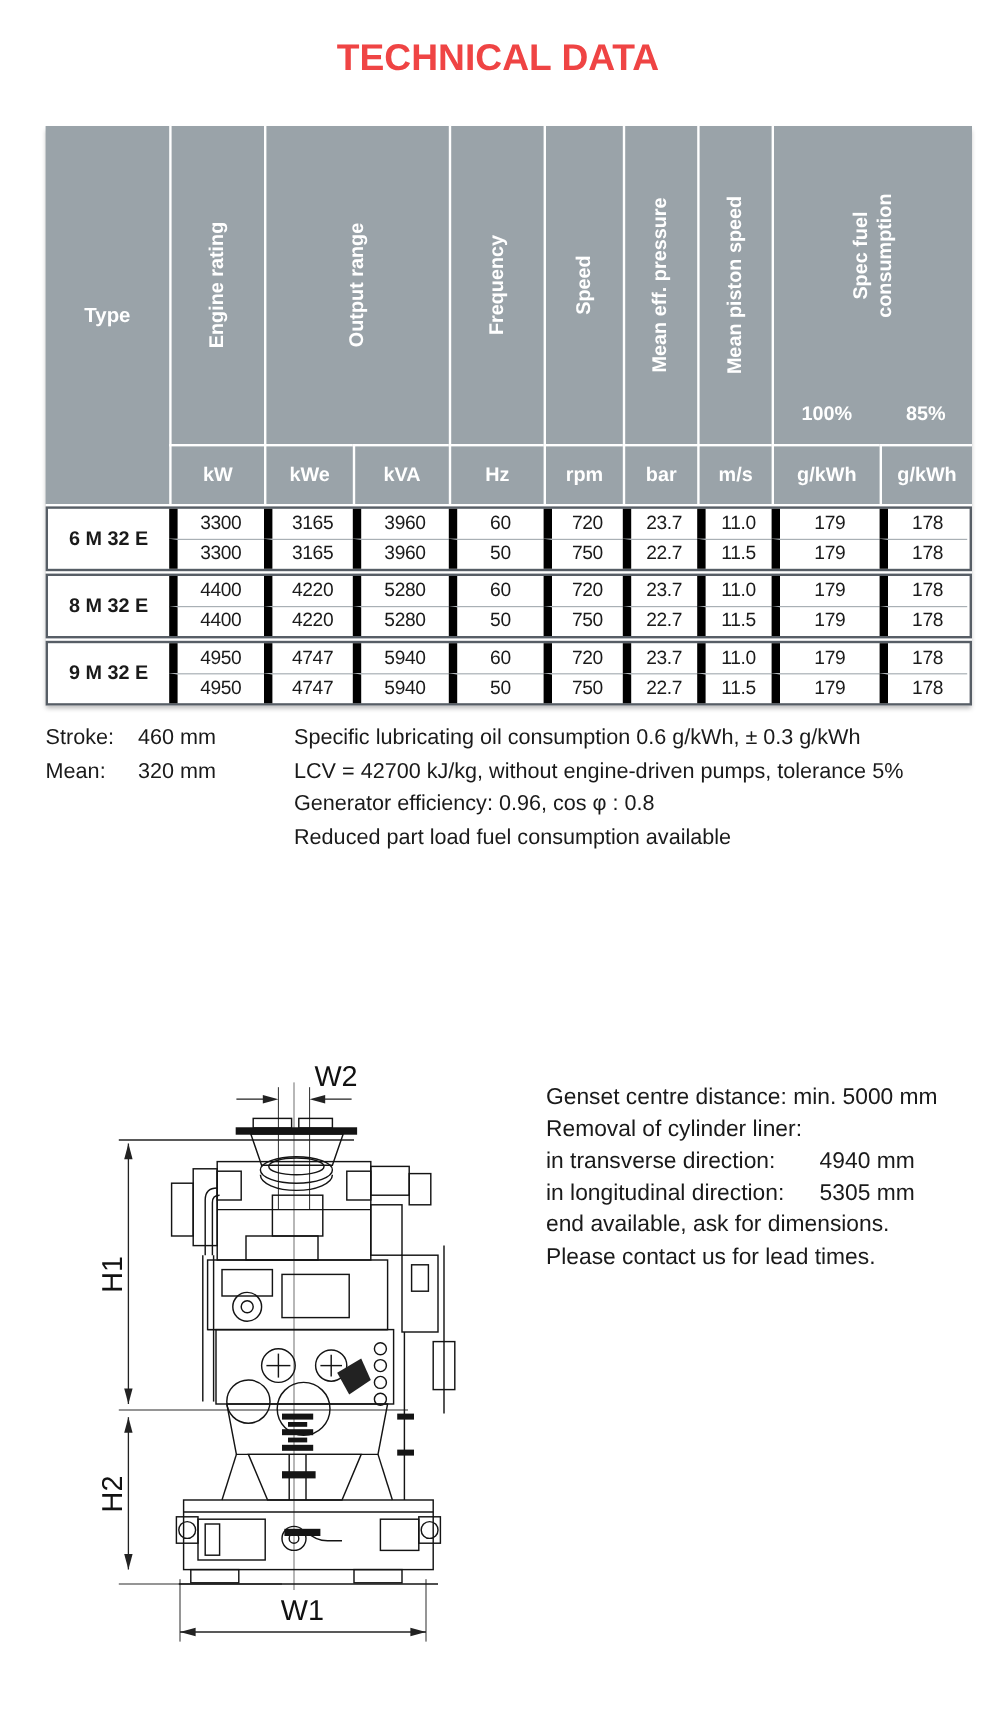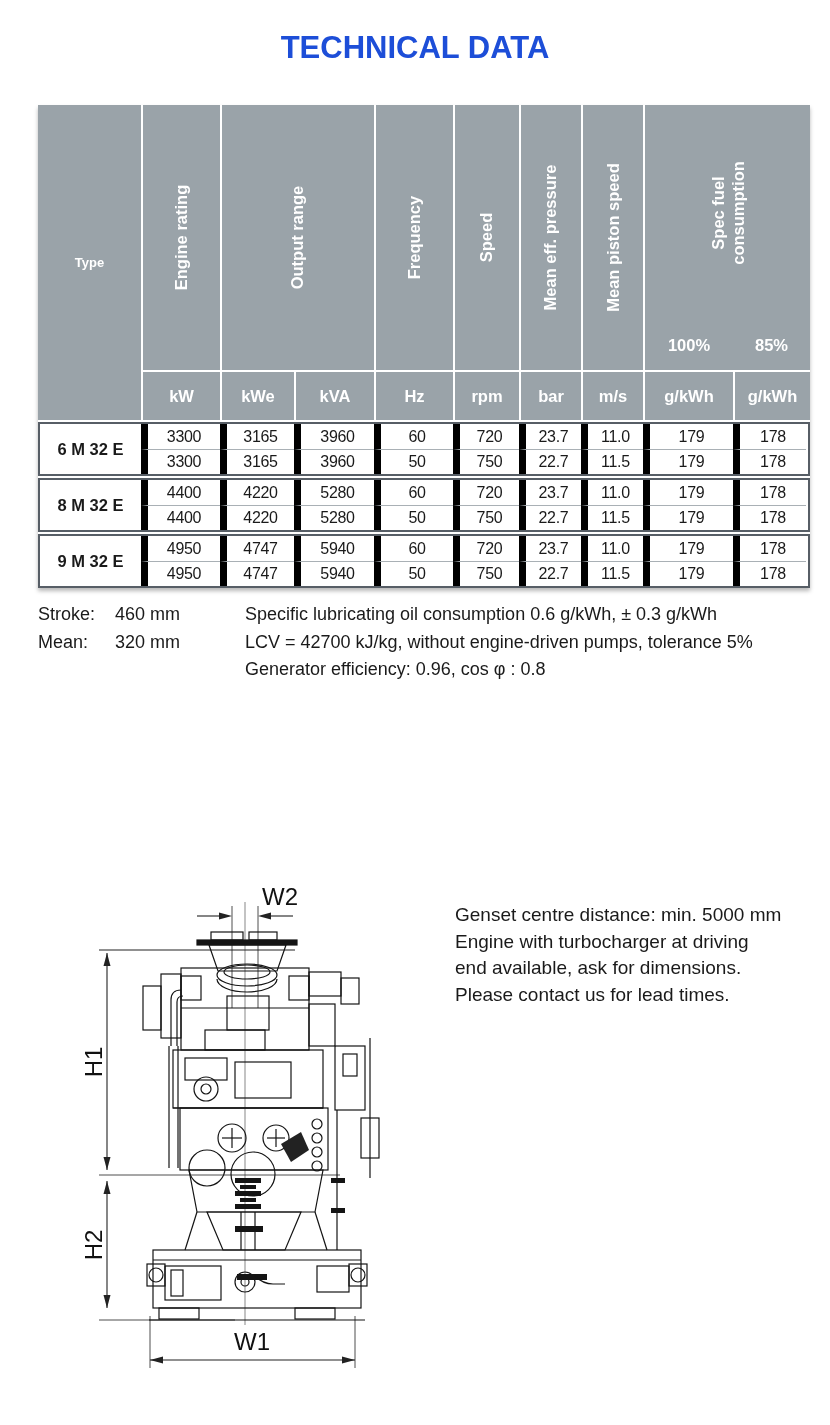--- a/index.html
+++ b/index.html
@@ -3,33 +3,33 @@
 <meta charset="utf-8">
 <style>
   html,body{margin:0;padding:0;}
   body{
     width:830px;height:1425px;position:relative;background:#fff;
     font-family:"Liberation Sans", sans-serif;color:#1a1a1a;overflow:hidden;
   }
   
   .title{
     position:absolute;top:30px;left:0;width:100%;text-align:center;
-    font-size:31px;font-weight:800;letter-spacing:0;margin:0;color:#1d4ed8;
+    font-size:31px;font-weight:800;letter-spacing:0;margin:0;color:#ef4444;
   }
   
   .table-wrap{position:absolute;left:38px;top:105px;width:772px;box-shadow:0 3px 4px rgba(0,0,0,.28);}
   .thead{
     display:grid;width:772px;background:#9aa3a9;
     grid-template-columns:103px 79px 74px 80px 79px 66px 62px 62px 90px 77px;
     grid-template-rows:215px 50px 50px;
   }
   .hcell{display:flex;align-items:center;justify-content:center;color:#fff;font-weight:bold;font-size:16.5px;box-sizing:border-box;}
   .wl{border-left:2px solid #fff;}
   .wt{border-top:2px solid #fff;}
-  .h-type{grid-column:1;grid-row:1/4;font-size:13px;}
+  .h-type{grid-column:1;grid-row:1/4;font-size:17px;}
   .h-engine{grid-column:2;grid-row:1/3;}
   .h-output{grid-column:3/5;grid-row:1/3;}
   .h-freq{grid-column:5;grid-row:1/3;}
   .h-speed{grid-column:6;grid-row:1/3;}
   .h-mep{grid-column:7;grid-row:1/3;}
   .h-mps{grid-column:8;grid-row:1/3;}
   .h-spec{grid-column:9/11;grid-row:1;}
   .h-100{grid-column:9;grid-row:2;}
   .h-85{grid-column:10;grid-row:2;}
   .ucell{grid-row:3;text-align:center;}
@@ -186,20 +186,21 @@
         <span class="nlabel">Stroke:</span><span>460 mm</span>
       </div>
       <div>
         <span class="nlabel">Mean:</span><span>320 mm</span>
       </div>
     </div>
     <div class="notes-right">
       <div>Specific lubricating oil consumption 0.6 g/kWh, ± 0.3 g/kWh</div>
       <div>LCV = 42700 kJ/kg, without engine-driven pumps, tolerance 5%</div>
       <div>Generator efficiency: 0.96, cos φ : 0.8</div>
+      <div>Reduced part load fuel consumption available</div>
     </div>
   </div>
 
   <svg class="figure" width="380" height="520" viewBox="0 0 380 520" xmlns="http://www.w3.org/2000/svg">
 
     <line x1="160" y1="24" x2="160" y2="447" stroke="#555" stroke-width="0.7"></line>
 
     <g stroke="#222" stroke-width="1.1" fill="none">
 
       <line x1="14" y1="72" x2="210" y2="72"></line>
@@ -318,20 +319,30 @@
       <path d="M170,398 Q178,406 188,406 L200,406"></path>
 
       <rect x="74" y="430" width="40" height="11"></rect>
       <rect x="210" y="430" width="40" height="11"></rect>
       <line x1="64" y1="442" x2="280" y2="442"></line>
     </g>
   </svg>
 
   <div class="side">
     <p>Genset centre distance: min. 5000 mm</p>
+    <div class="para para-lg">
+      <div>Removal of cylinder liner:</div>
+      <div class="rrow">
+        <span>in transverse direction:</span>
+        <span class="rval">4940 mm</span>
+      </div>
+      <div class="rrow">
+        <span>in longitudinal direction:</span>
+        <span class="rval">5305 mm</span>
+      </div>
+    </div>
     <div class="para">
-      <div>Engine with turbocharger at driving</div>
       <div>end available, ask for dimensions.</div>
     </div>
     <p class="para">Please contact us for lead times.</p>
   </div>
 
 </div>
 
 </body></html>

